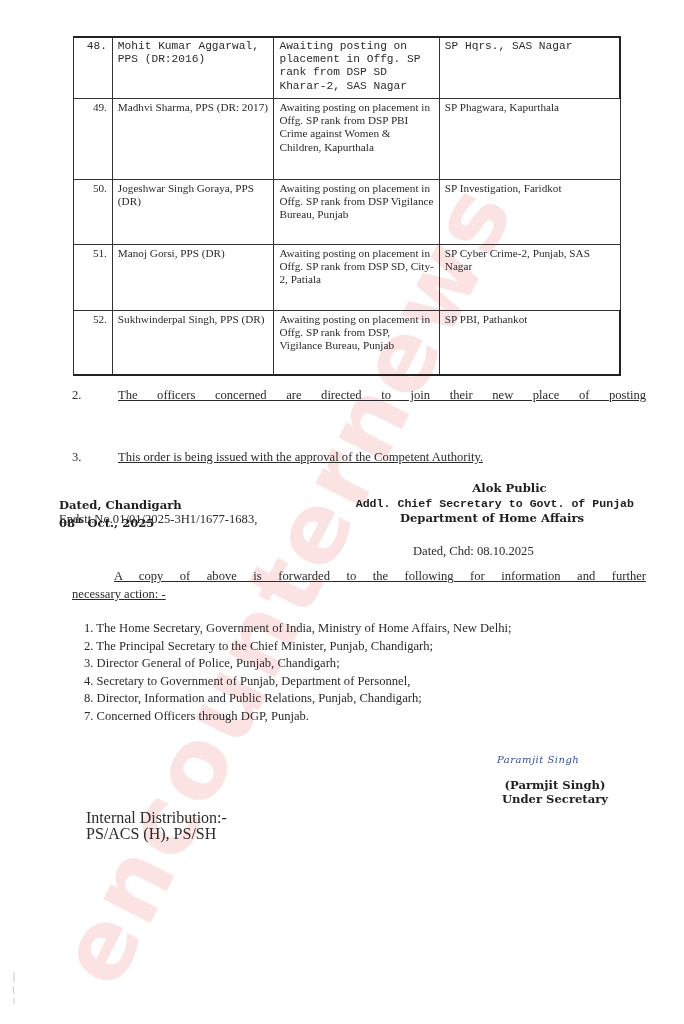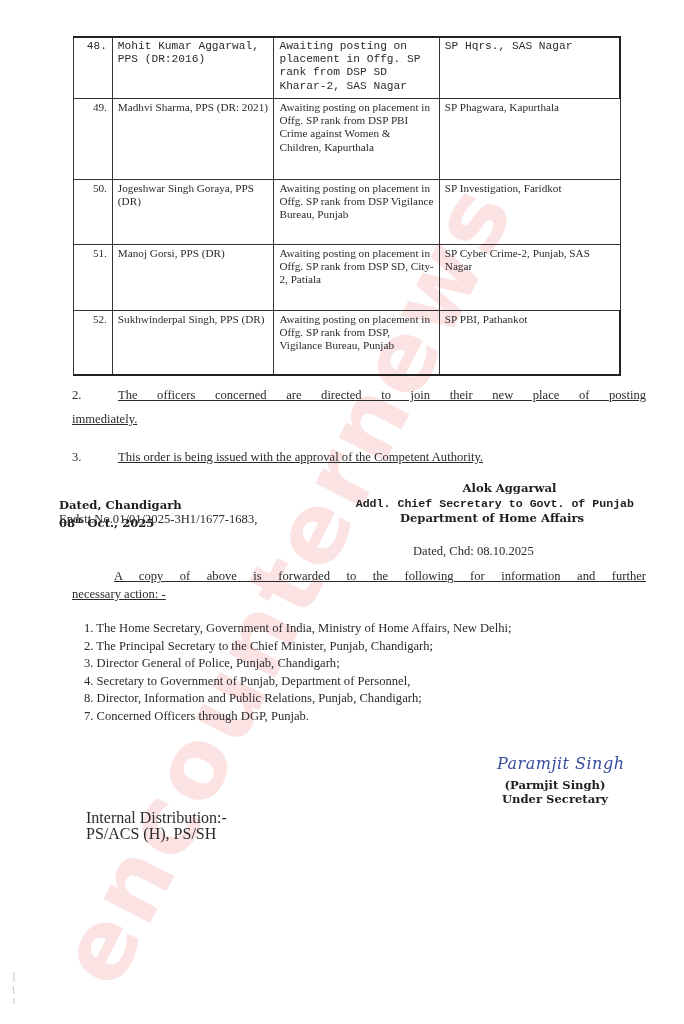--- a/index.html
+++ b/index.html
@@ -33,21 +33,21 @@
   .num { display:inline-block; width:46px; }
   .bold { font-weight:bold; font-family: "DejaVu Serif", serif; font-size:11.6px; color:#1f1f1f; }
   .right-block { position:absolute; left:330px; width:304px; text-align:center; line-height:15px; }
   .right-block .line1 { text-align:center; padding-left:55px; }
   .right-block .line2 { text-align:right;font-family:Liberation Mono, monospace; }
   .left-block { position:absolute; left:59px; top:497px; line-height:16px; }
   sup { font-size:7px; vertical-align:4px; }
   .dist-list { position:absolute; left:84px; top:620px; line-height:17.6px; }
   .sig {
     position:absolute; left:497px; top:754px; font-family:"DejaVu Serif", serif; font-style:italic;
-    font-size:16px; color:#3a4da0; letter-spacing:0.5px;
+    font-size:10px; color:#3a4da0; letter-spacing:0.5px;
   }
   .sig-block { position:absolute; left:500px; top:778px; line-height:14px; text-align:center; width:110px; }
   .internal { position:absolute; left:86px; top:810px; line-height:16px; font-size:16px; }
   .watermark {
     position:absolute; left:-160px; top:520px; transform:rotate(-63deg); transform-origin:center;
     font-family:"DejaVu Sans", sans-serif; font-weight:bold; font-size:96px; letter-spacing:4px;
     color:rgba(230,40,40,0.13); white-space:nowrap; pointer-events:none; width:900px;
   }
   .corner-mark { position:absolute; left:12px; top:972px; width:4px; height:32px; }
 </style>
@@ -61,21 +61,21 @@
   <table class="tbl">
     <tbody>
         <tr class="r48">
       <td class="sn">48.</td>
       <td class="nm">Mohit Kumar Aggarwal, PPS (DR:2016)</td>
       <td class="fr">Awaiting posting on placement in Offg. SP rank from DSP SD Kharar-2, SAS Nagar</td>
       <td class="to">SP Hqrs., SAS Nagar</td>
     </tr>
     <tr class="r49">
       <td class="sn">49.</td>
-      <td class="nm">Madhvi Sharma, PPS (DR: 2021)</td>
+      <td class="nm">Madhvi Sharma, PPS (DR: 2017)</td>
       <td class="fr">Awaiting posting on placement in Offg. SP rank from DSP PBI Crime against Women &amp; Children, Kapurthala</td>
       <td class="to">SP Phagwara, Kapurthala</td>
     </tr>
     <tr class="r50">
       <td class="sn">50.</td>
       <td class="nm">Jogeshwar Singh Goraya, PPS (DR)</td>
       <td class="fr">Awaiting posting on placement in Offg. SP rank from DSP Vigilance Bureau, Punjab</td>
       <td class="to">SP Investigation, Faridkot</td>
     </tr>
     <tr class="r51">
@@ -89,33 +89,32 @@
       <td class="nm">Sukhwinderpal Singh, PPS (DR)</td>
       <td class="fr">Awaiting posting on placement in Offg. SP rank from DSP, Vigilance Bureau, Punjab</td>
       <td class="to">SP PBI, Pathankot</td>
     </tr>
   </tbody>
     </table>
 
   <div class="text para justify" style="top:388px;">
     <span class="num">2.</span><span>The officers concerned are directed to join their new place of posting</span>
   </div>
-  <div class="text para" style="top:412px;">immediately.</div>
 
   <div class="text para" style="top:450px;">
     <span class="num">3.</span><span>This order is being issued with the approval of the Competent Authority.</span>
   </div>
 
   <div class="left-block bold">
     <div>Dated, Chandigarh</div>
     <div><span>08</span><sup>th</sup><span> Oct., 2025</span></div>
   </div>
 
   <div class="right-block bold" style="top:481px;">
-    <div class="line1">Alok Aggarwal</div>
+    <div class="line1">Alok Public</div>
     <div class="line2">Addl. Chief Secretary to Govt. of Punjab</div>
     <div class="line1" style="padding-left:20px;">Department of Home Affairs</div>
   </div>
 
   <div class="text" style="left:59px; top:512px;">Endstt.No.01/01/2025-3H1/1677-1683,</div>
   <div class="text" style="left:413px; top:544px;">Dated, Chd: 08.10.2025</div>
 
   <div class="text para justify" style="top:569px; padding-left:42px; width:532px;">A copy of above is forwarded to the following for information and further</div>
   <div class="text para" style="top:587px;">necessary action: -</div>
 

